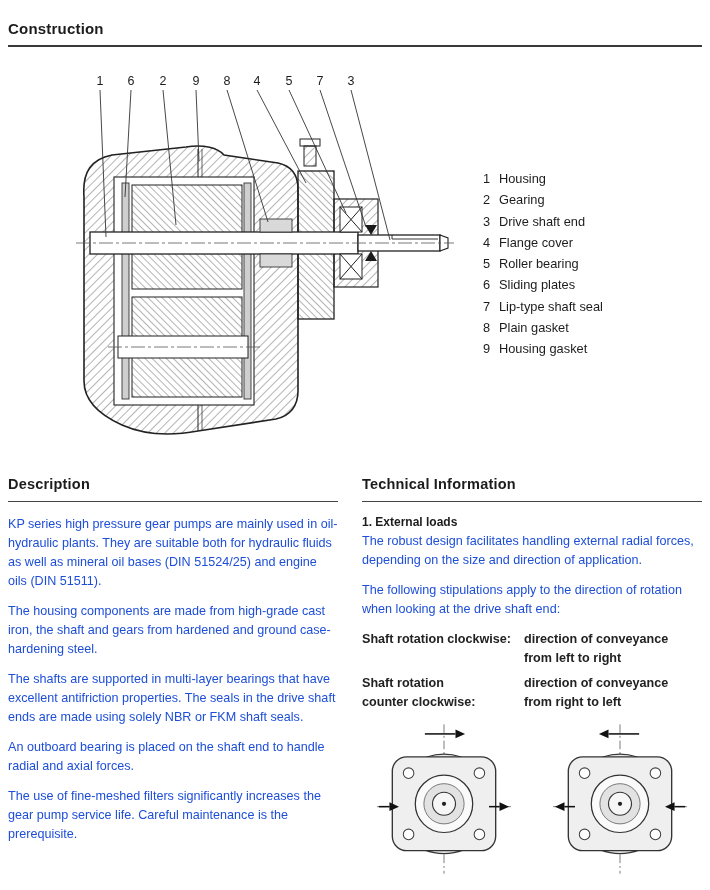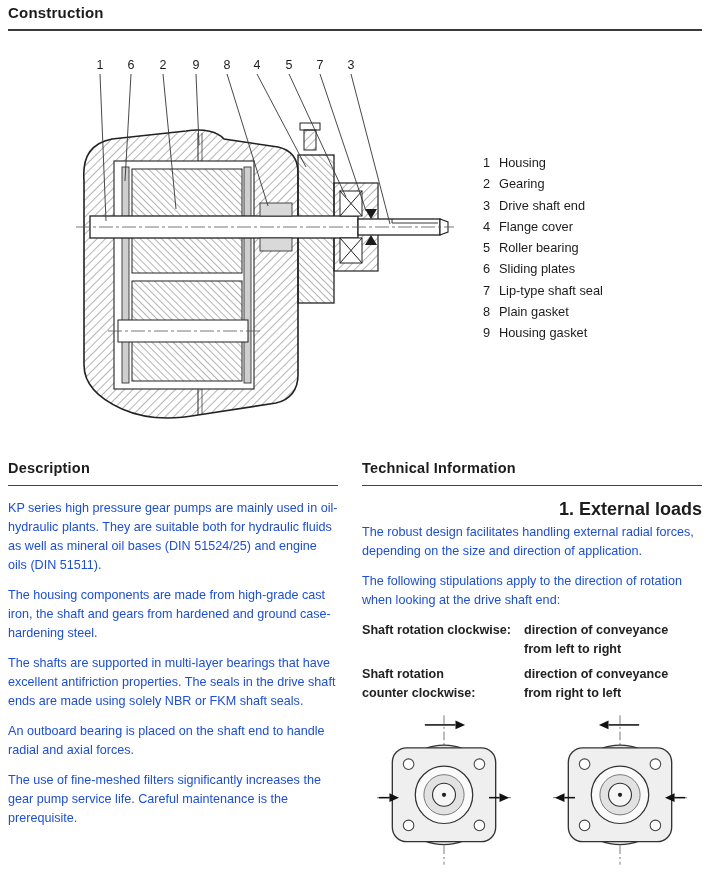--- a/index.html
+++ b/index.html
@@ -3,41 +3,41 @@
 <meta charset="utf-8">
 <style>
   * { margin:0; padding:0; box-sizing:border-box; }
   html,body { background:#fff; }
   body {
     width:710px; height:890px; position:relative; overflow:hidden;
     font-family:"Liberation Sans", sans-serif; color:#1c1c1c;
   }
   .page { position:absolute; inset:0; padding:0 8px; }
 
-  .h-main { font-size:15px; font-weight:bold; padding-top:4px; letter-spacing:.2px; }
+  .h-main { font-size:15px; font-weight:bold; padding-top:20px; letter-spacing:.2px; }
   .rule-main { border:none; border-top:2px solid #3a3a3a; margin-top:8px; }
 
   .figure { position:relative; height:400px; }
   .drawing-svg { position:absolute; left:40px; top:10px; }
   svg text { font-family:"Liberation Sans", sans-serif; font-size:12.5px; fill:#1c1c1c; }
 
   .legend { position:absolute; left:470px; top:121px; font-size:12.8px; line-height:21.3px; }
   .legend-row { display:flex; }
   .legend-num { width:12px; text-align:right; margin-right:9px; flex:none; }
 
   .columns { display:flex; gap:24px; margin-top:29px; }
   .col-left { width:330px; flex:none; }
   .col-right { flex:1; min-width:0; }
 
   .h-sec {
     font-size:14.5px; font-weight:bold; padding-bottom:9px;
     border-bottom:1.5px solid #454545; margin-bottom:13px; letter-spacing:.2px;
   }
   .body-p { font-size:12.6px; line-height:19px; margin-bottom:11px; color:#1d4ed8; }
-  .h-sub { font-size:18px; font-weight:bold; margin-bottom:3px; margin-top:2px;text-align:right; }
+  .h-sub { font-size:12px; font-weight:bold; margin-bottom:3px; margin-top:2px; }
 
   .rot-grid {
     display:grid; grid-template-columns:162px 1fr; row-gap:6px;
     font-size:12.6px; line-height:19px; margin-top:10px; color:#222;font-weight:bold;
   }
   .pre { white-space:pre-line; }
 
   .pumps { display:flex; justify-content:center; gap:42px; margin-top:12px; }
 </style>
 </head>

